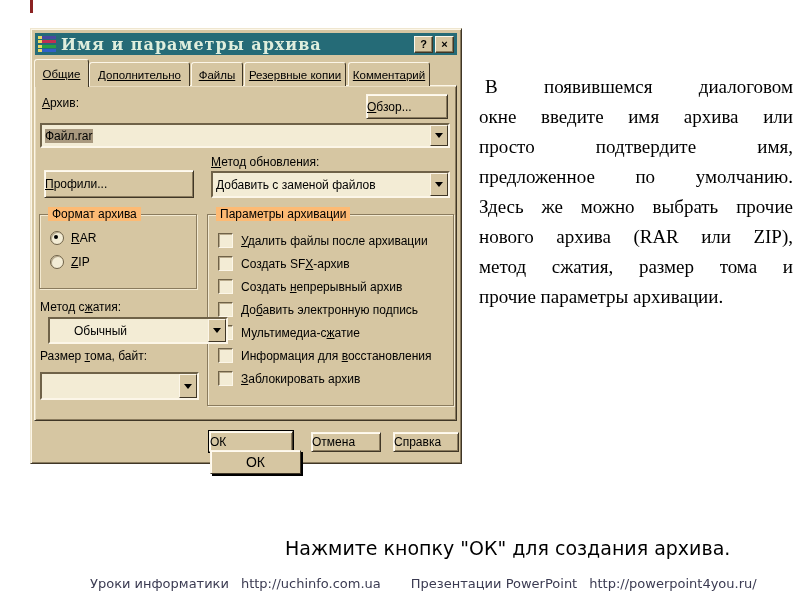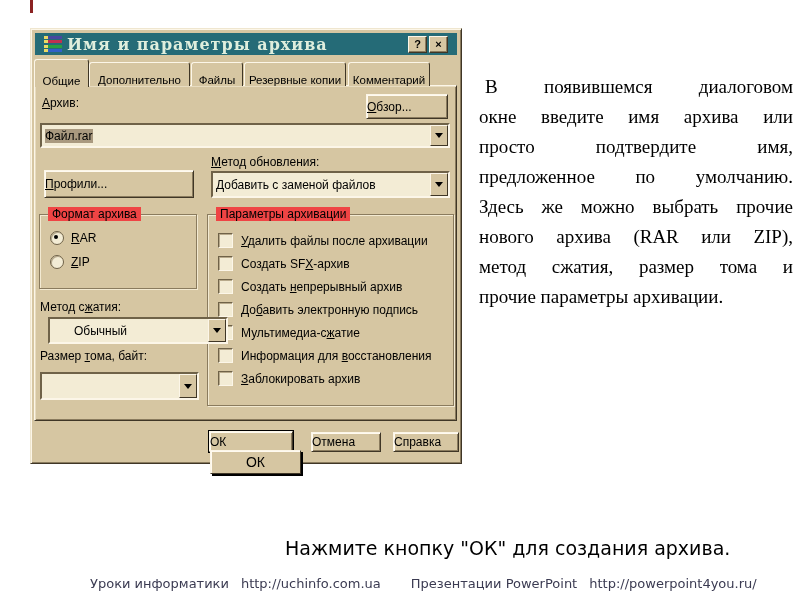--- a/index.html
+++ b/index.html
@@ -7,32 +7,32 @@
             font-family:"Liberation Sans", sans-serif; overflow:hidden; color:#000; }
 
   .accent-tick { position:absolute; left:30px; top:0; width:3px; height:13px; background:#8b2222; }
 
   
   .dialog { position:absolute; left:30px; top:28px; width:430px; height:434px; background:#d6c6a2;
             border:1px solid; border-color:#efe6cf #3f3626 #3f3626 #efe6cf;
             box-shadow: inset 1px 1px 0 #fcf6e8, inset -1px -1px 0 #8a7b5e; }
 
   .titlebar { position:absolute; left:4px; top:4px; right:4px; height:22px; background:#256b77;
-              display:flex; align-items:center; padding:0 9px; }
+              display:flex; align-items:center; padding:0 3px; }
   .titlebar .title { color:#dfeedd; font-weight:bold; font-size:16px; letter-spacing:1px; flex:1;
                      margin-left:5px; font-family:"DejaVu Serif", serif; white-space:nowrap; overflow:hidden; }
   .winrar-icon { width:18px; height:16px; display:flex; flex-direction:column; justify-content:space-between; padding:1px 0; }
   .winrar-icon i { display:block; height:3px; border-left:4px solid #ead964; }
   .tb-btn { width:17px; height:15px; margin-left:2px; background:#d6c6a2; border:1px solid;
             border-color:#fcf6e8 #3f3626 #3f3626 #fcf6e8; box-shadow: inset -1px -1px 0 #8a7b5e;
             font-size:11px; font-weight:bold; display:flex; align-items:center; justify-content:center; line-height:1; cursor:default; }
 
   .tab { position:absolute; background:#d6c6a2; border:1px solid; border-bottom:none;
          border-color:#fcf6e8 #3f3626 transparent #fcf6e8; border-radius:3px 3px 0 0;
-         font-size:11.5px; display:flex; align-items:flex-end; justify-content:center; }
+         font-size:11.5px; display:flex; align-items:center; justify-content:center;text-decoration:underline; }
   .tab.active { z-index:3; }
   .tab.inactive { z-index:1; }
 
   .tabpage { position:absolute; left:3px; top:56px; width:421px; height:334px;
              border:1px solid; border-color:#fcf6e8 #3f3626 #3f3626 #fcf6e8;
              box-shadow: inset 1px 1px 0 #e8dcc0, inset -1px -1px 0 #8a7b5e; }
 
   .lbl { position:absolute; font-size:12px; white-space:nowrap; }
 
   .btn { position:absolute; background:#d6c6a2; border:1px solid; border-color:#fcf6e8 #3f3626 #3f3626 #fcf6e8;
@@ -42,21 +42,21 @@
 
   .field { position:absolute; background:#f3ecd5; border:2px solid; border-color:#6f6248 #fcf6e8 #fcf6e8 #6f6248;
            display:flex; align-items:center; font-size:12px; padding-left:3px; }
   .field .sel { background:#a9997f; }
   .arrow-btn { position:absolute; right:0; top:0; bottom:0; width:16px; background:#d6c6a2;
                border:1px solid; border-color:#fcf6e8 #3f3626 #3f3626 #fcf6e8;
                display:flex; align-items:center; justify-content:center; }
   .arrow-down { width:0; height:0; border-left:4px solid transparent; border-right:4px solid transparent; border-top:5px solid #000; }
 
   .groupbox { position:absolute; border:1px solid #8a7b5e; box-shadow: inset 1px 1px 0 #f3ead2, 1px 1px 0 #f3ead2; }
-  .legend { position:absolute; top:-8px; left:8px; background:#ef4444; padding:0 4px; font-size:12px; white-space:nowrap; }
+  .legend { position:absolute; top:-8px; left:8px; background:#fdba74; padding:0 4px; font-size:12px; white-space:nowrap; }
 
   .radio-row { position:absolute; display:flex; align-items:center; gap:7px; font-size:12px; }
   .radio { width:12px; height:12px; border-radius:50%; background:#f3ecd5; border:1px solid #6f6248;
            box-shadow: inset 1px 1px 0 #b7a98b; position:relative; }
   .radio .dot { position:absolute; left:3px; top:3px; width:4px; height:4px; border-radius:50%; background:#000; }
 
   .cb-row { position:absolute; display:flex; align-items:center; gap:8px; font-size:12px; white-space:nowrap; }
   .cb { width:13px; height:13px; background:#f3ecd5; border:1px solid; border-color:#6f6248 #fcf6e8 #fcf6e8 #6f6248;
         box-shadow: inset 1px 1px 0 #b7a98b; }
 

